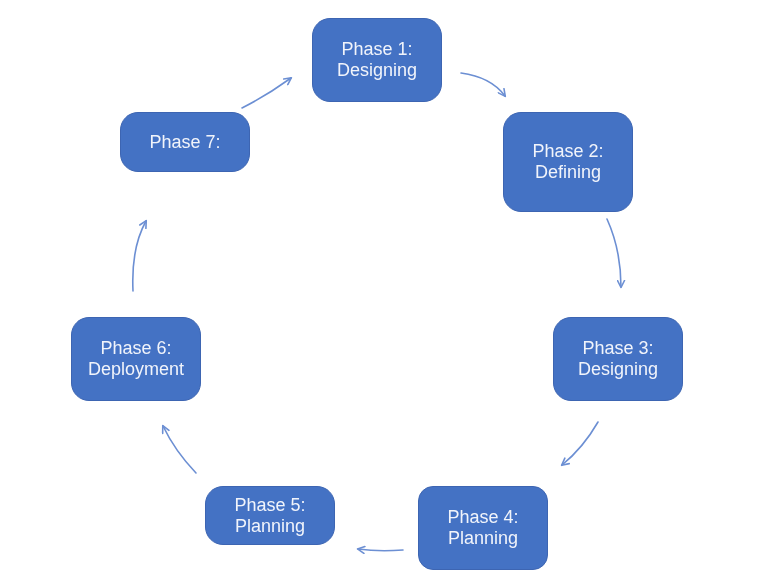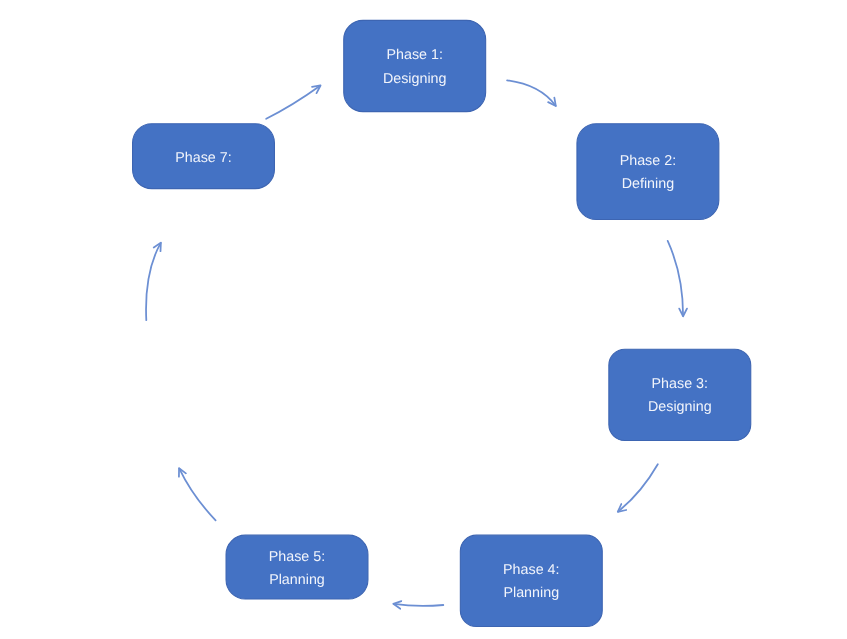--- a/index.html
+++ b/index.html
@@ -28,28 +28,28 @@
     width: 130px;
     background: #4472C4;
     border: 1px solid #3D65B2;
     border-radius: 18px;
     color: #F1F4FB;
     display: flex;
     flex-direction: column;
     align-items: center;
     justify-content: center;
     text-align: center;
-    font-size: 13px;
+    font-size: 18px;
     line-height: 21px;
     box-sizing: border-box;
   }
   .node span { display: block; white-space: nowrap; }
   #node-phase-1 { left: 312px; top: 18px;  height: 84px; }
-  #node-phase-2 { left: 524px; top: 112px; height: 88px; }
-  #node-phase-3 { left: 553px; top: 317px; height: 84px; border-radius: 15px; }
+  #node-phase-2 { left: 503px; top: 112px; height: 100px; }
+  #node-phase-3 { left: 553px; top: 317px; height: 84px; }
   #node-phase-4 { left: 418px; top: 486px; height: 84px; border-radius: 15px; }
   #node-phase-5 { left: 205px; top: 486px; height: 59px; }
   #node-phase-6 { left: 71px;  top: 317px; height: 84px; }
   #node-phase-7 { left: 120px; top: 112px; height: 60px; }
   .edge {
     fill: none;
     stroke: #6C8FD3;
     stroke-width: 1.6;
     stroke-linecap: round;
   }
@@ -92,18 +92,22 @@
   <div class="node" id="node-phase-4">
     <span>Phase 4:</span>
     <span>Planning</span>
   </div>
 
   <div class="node" id="node-phase-5">
     <span>Phase 5:</span>
     <span>Planning</span>
   </div>
 
+  <div class="node" id="node-phase-6">
+    <span>Phase 6:</span>
+    <span>Deployment</span>
+  </div>
 
   <div class="node" id="node-phase-7">
     <span>Phase 7:</span>
   </div>
 
 </div>
 
 </body></html>

